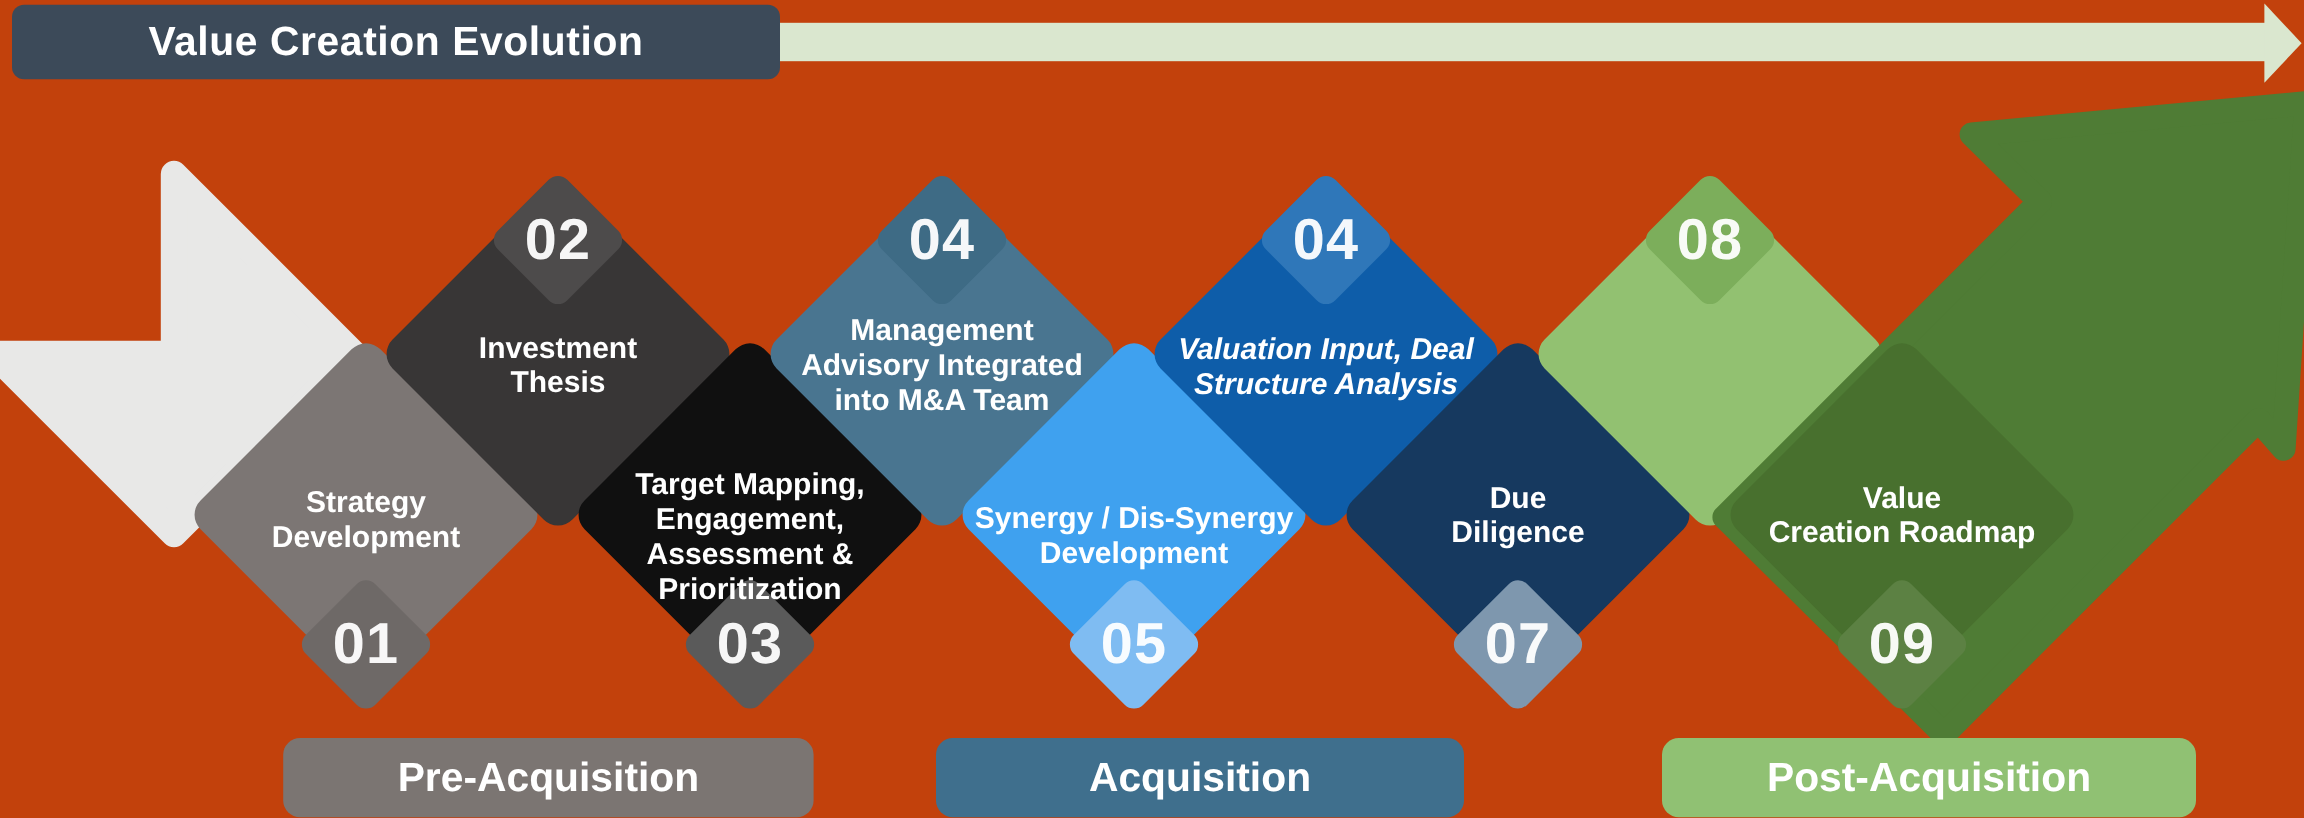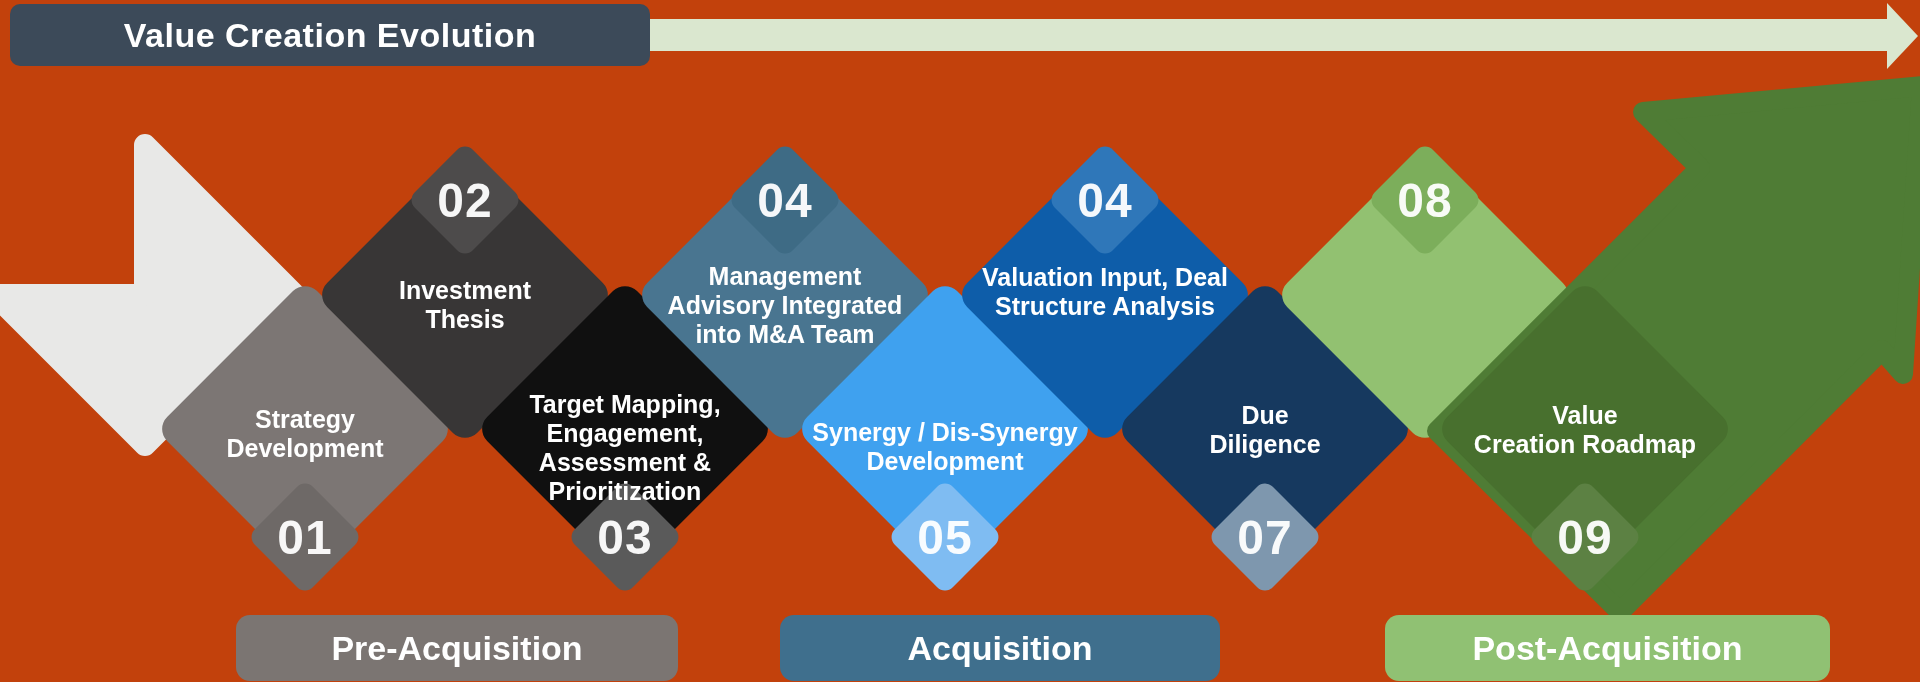--- a/index.html
+++ b/index.html
@@ -84,21 +84,21 @@
 Thesis</div>
   <div class="step-label" style="left:625px;top:448px;text-align:center;">Target Mapping,
 Engagement,
 Assessment &amp;
 Prioritization</div>
   <div class="step-label" style="left:785px;top:305px;">Management
 Advisory Integrated
 into M&amp;A Team</div>
   <div class="step-label" style="left:945px;top:447px;">Synergy / Dis-Synergy
 Development</div>
-  <div class="step-label" style="left:1105px;top:292px;">Valuation Input, Deal
+  <div class="step-label" style="left:1105px;top:306px;font-style:italic;">Valuation Input, Deal
 Structure Analysis</div>
   <div class="step-label" style="left:1265px;top:430px;">Due
 Diligence</div>
   <div class="step-label" style="left:1585px;top:430px;">Value
 Creation Roadmap</div>
 
   <div class="phase-bar bar-pre" style="background: rgb(123, 117, 114);">
     <span>Pre-Acquisition</span>
   </div>
   <div class="phase-bar bar-acq" style="background: rgb(63, 111, 141);">

